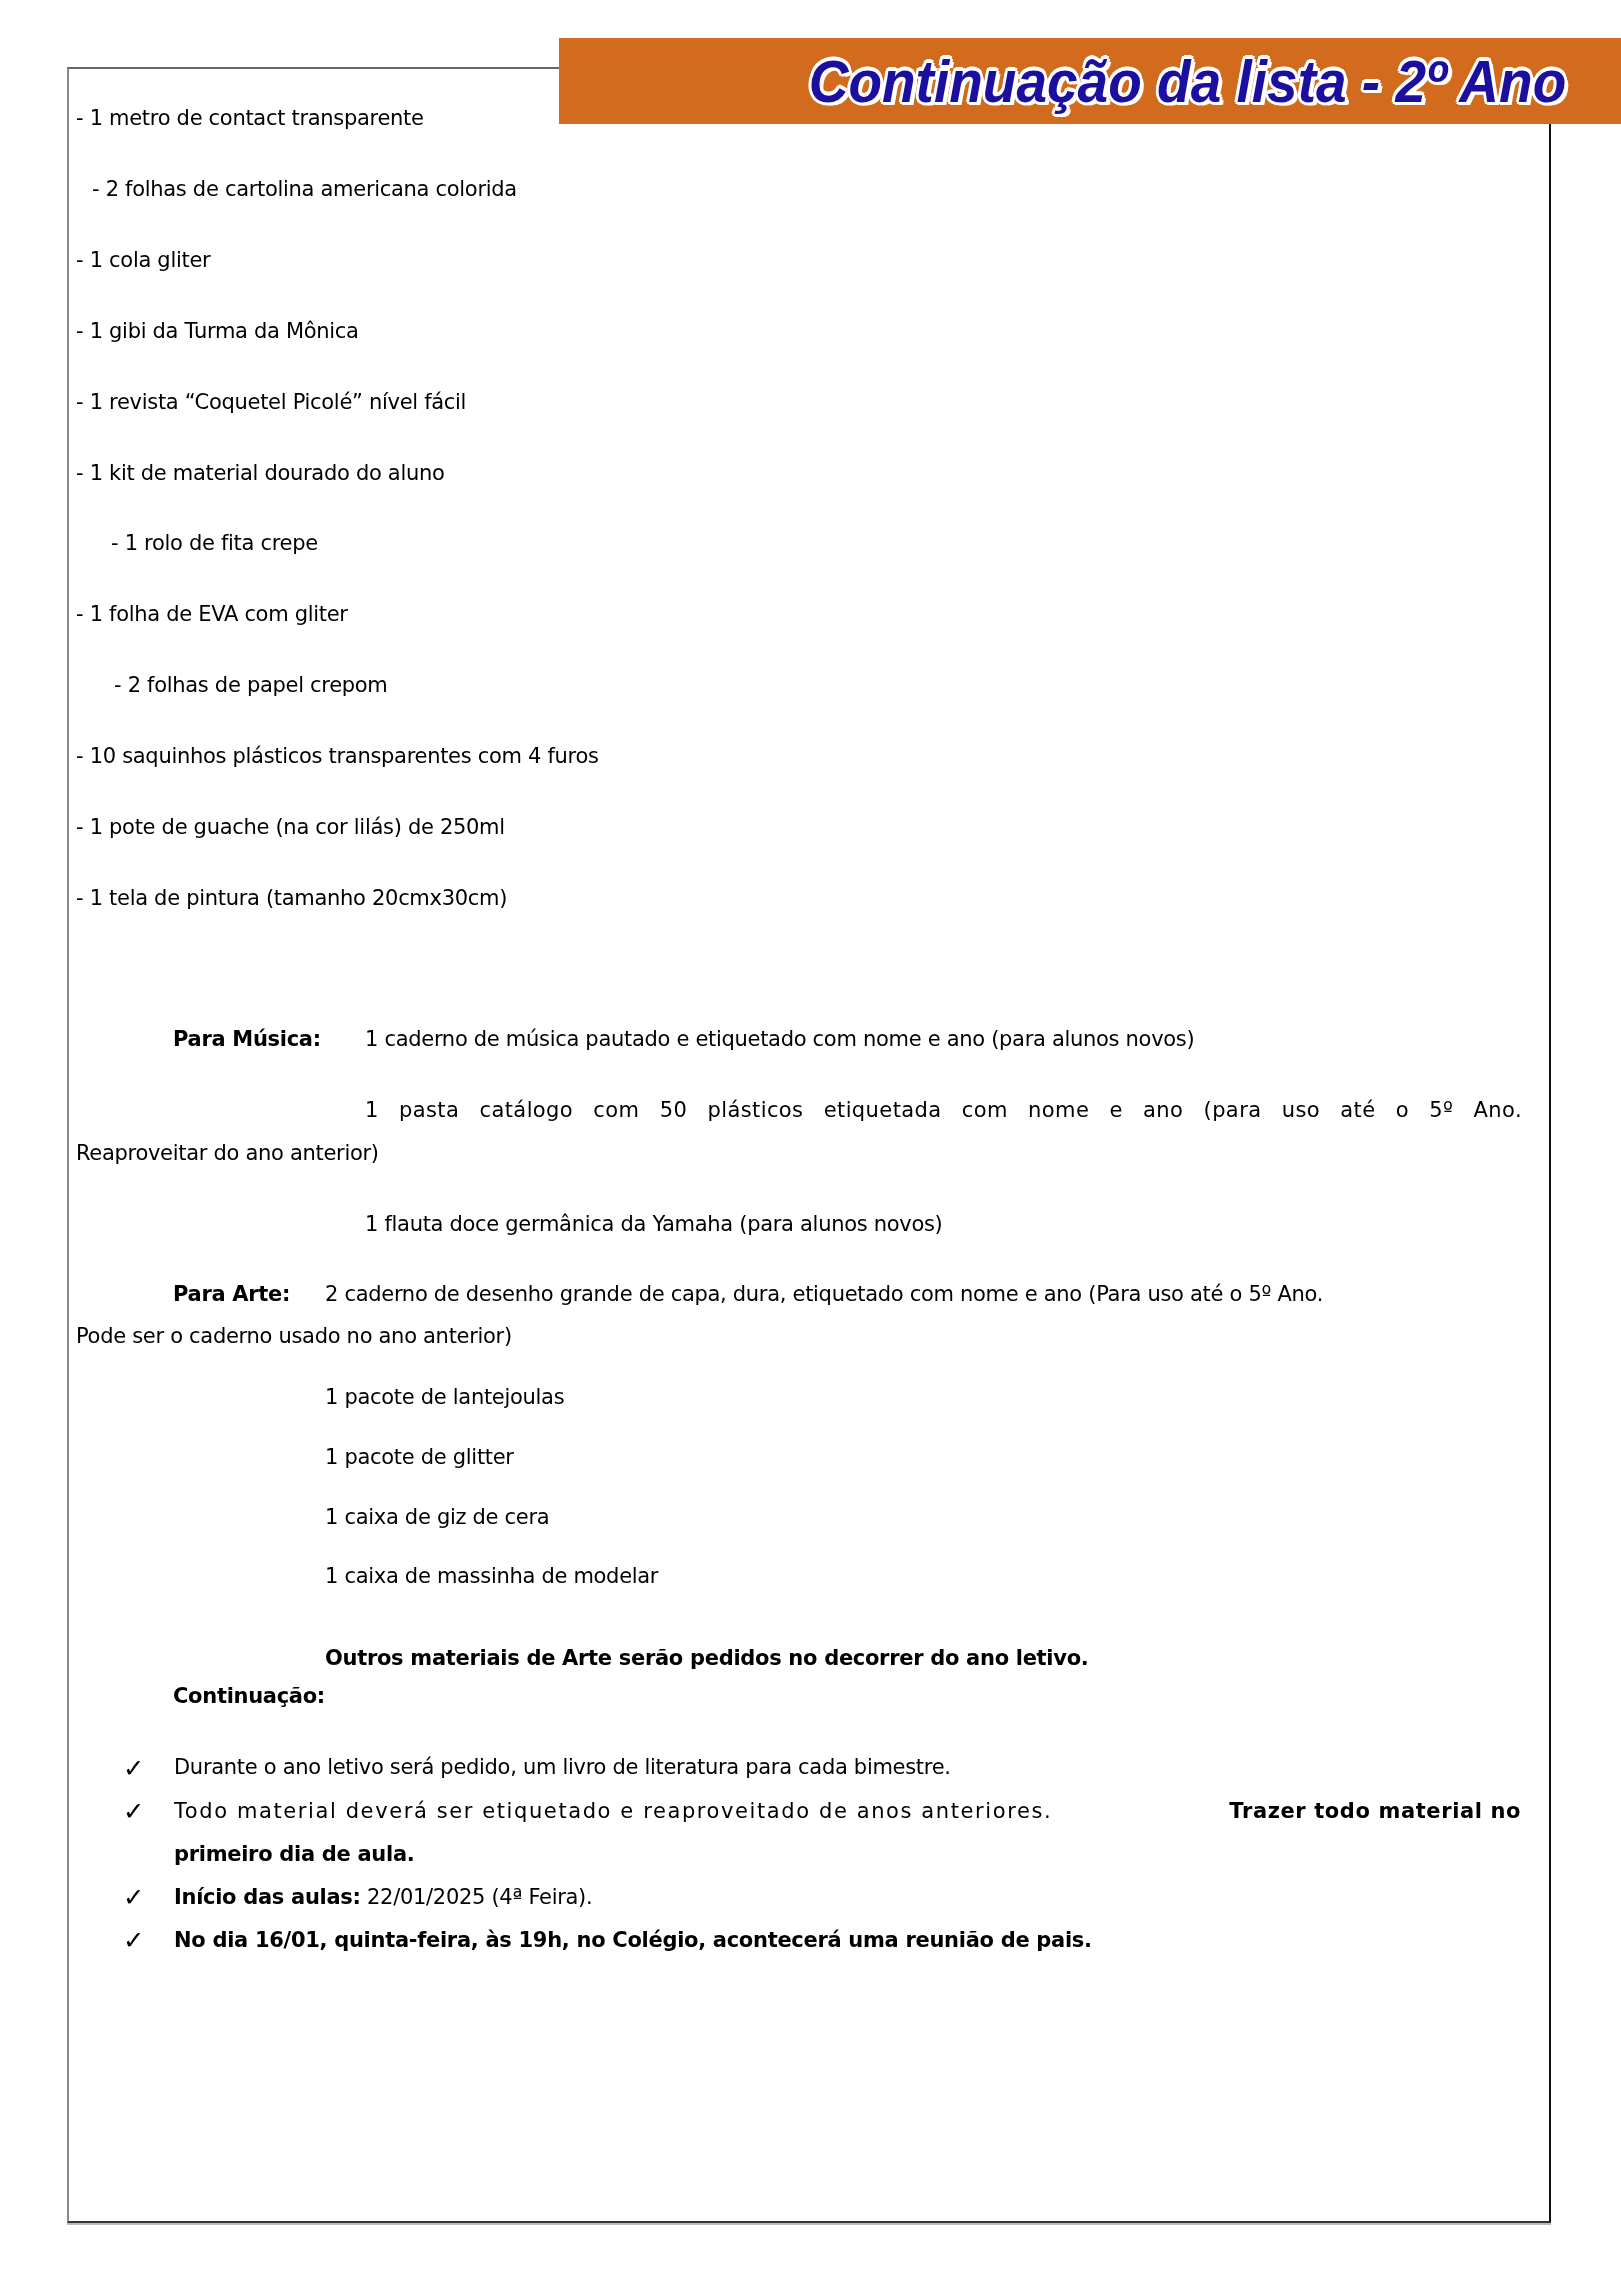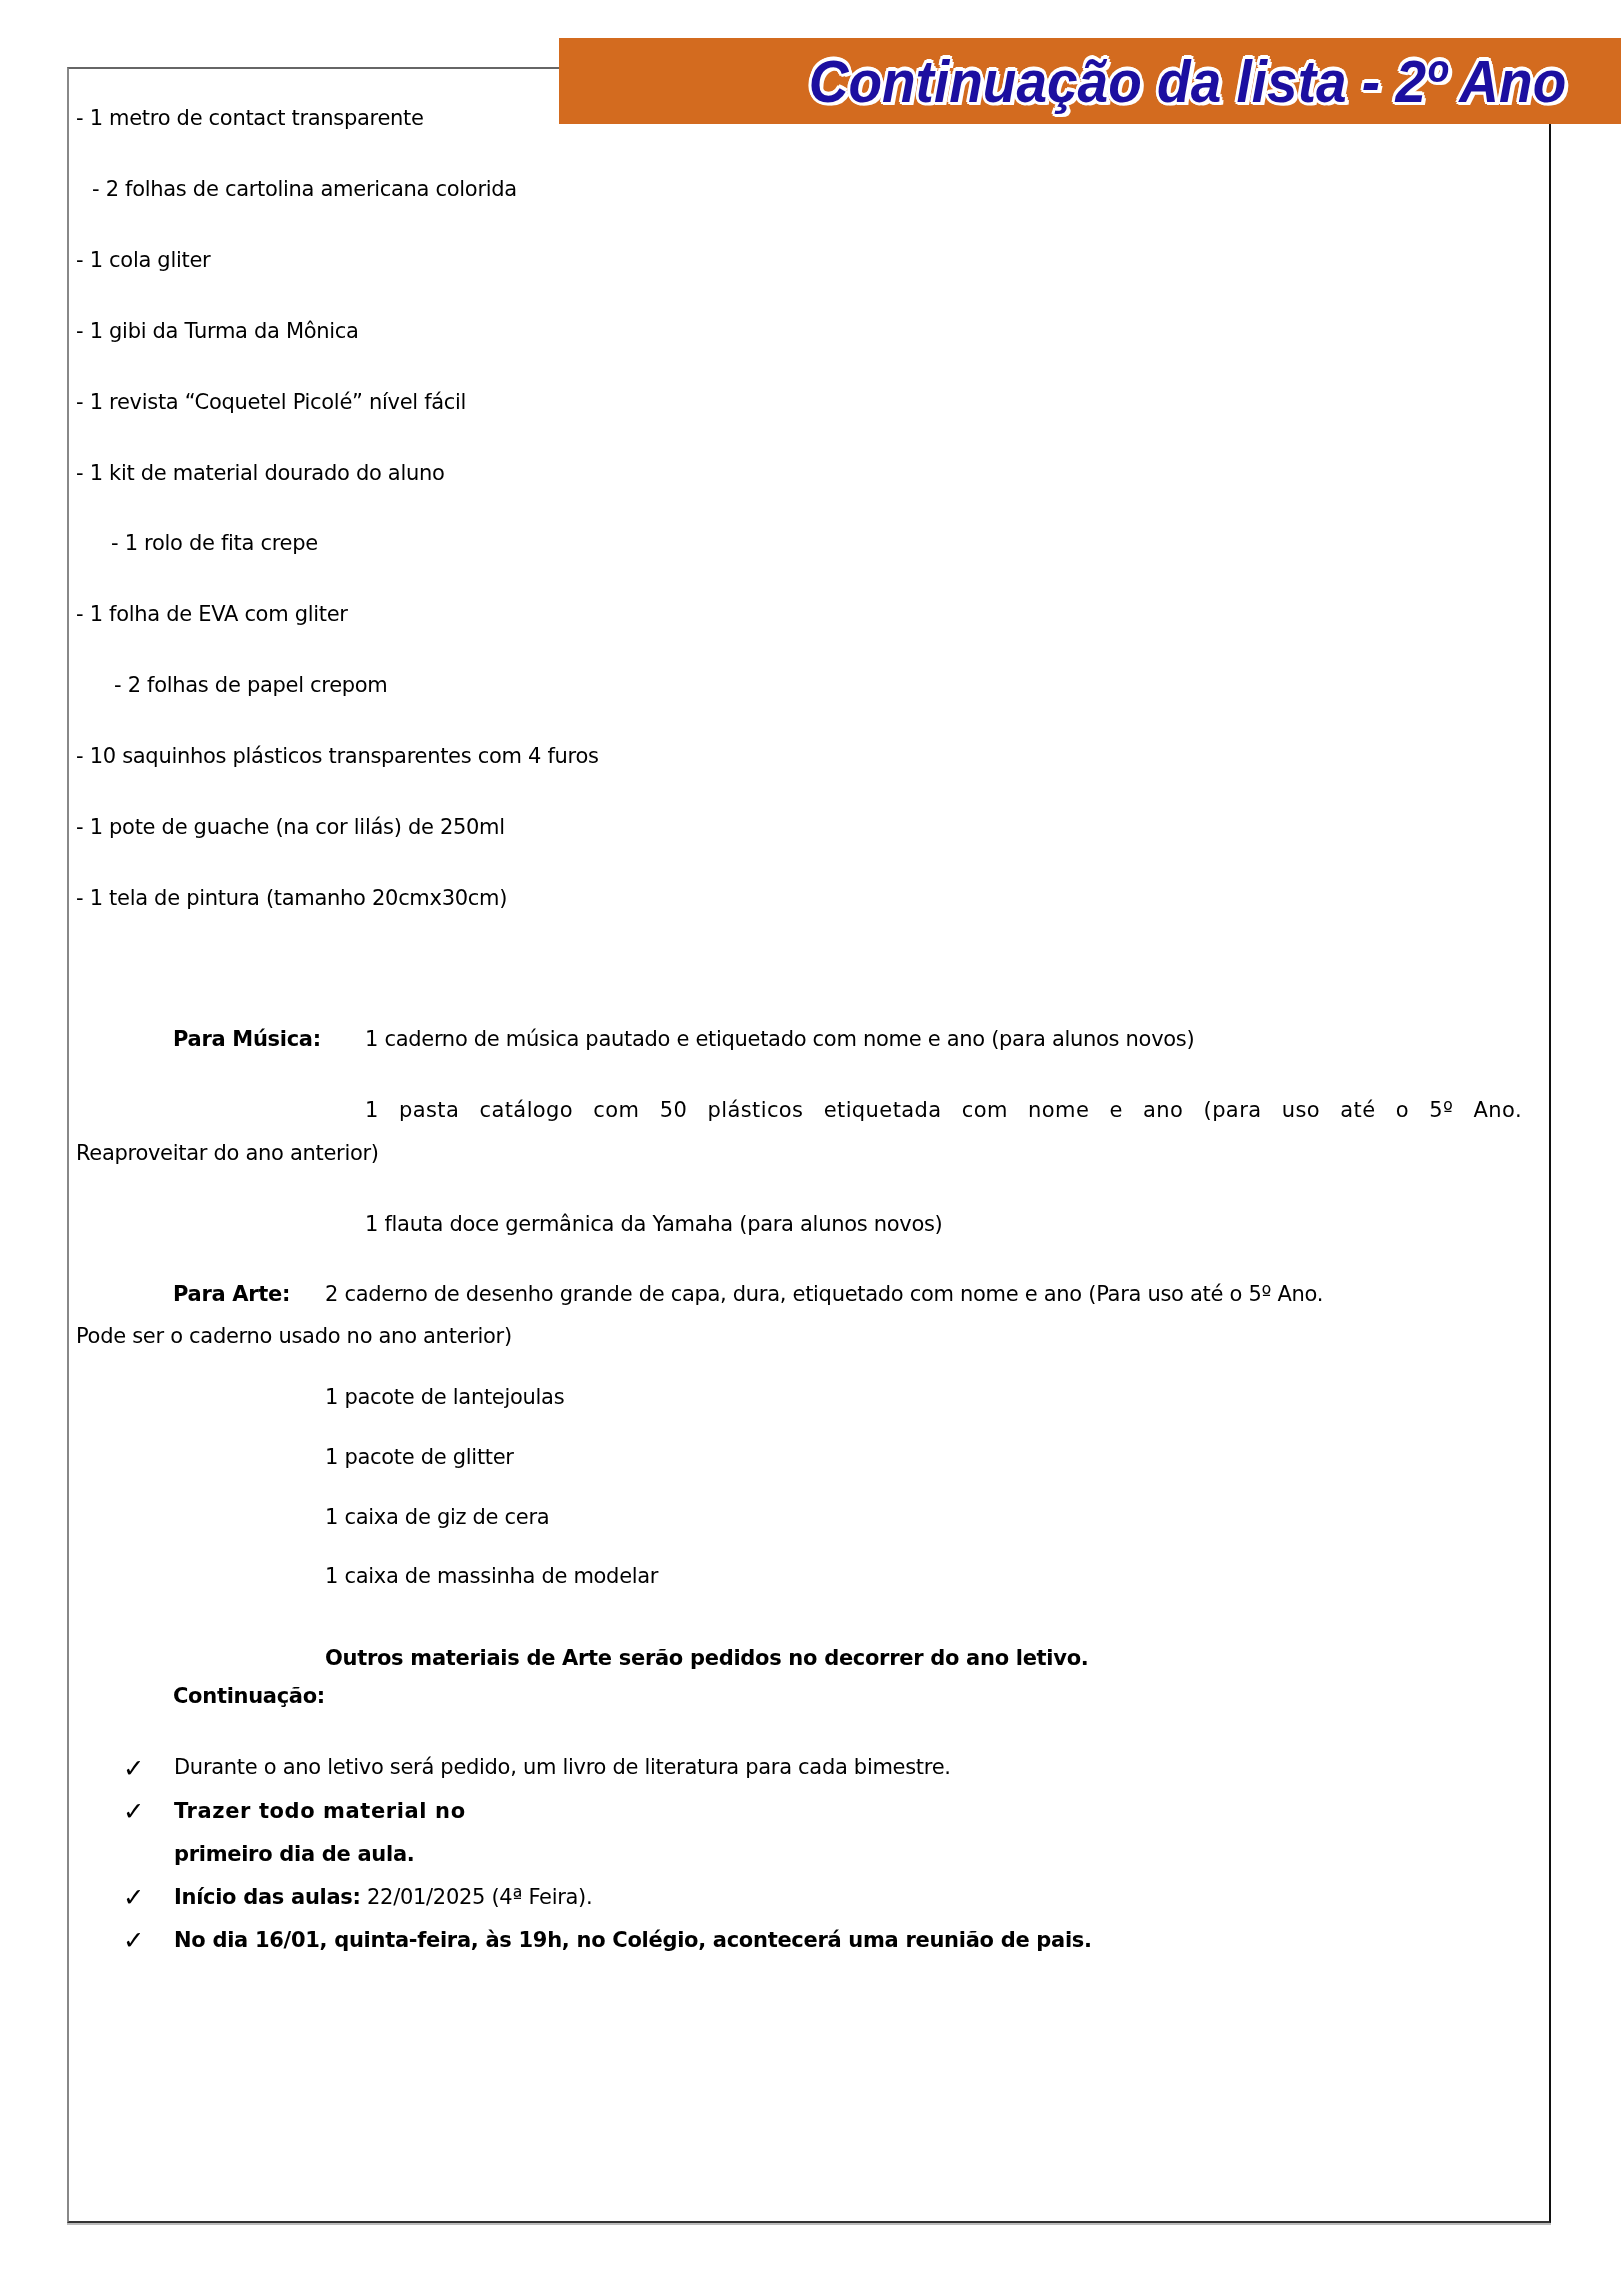--- a/index.html
+++ b/index.html
@@ -76,20 +76,21 @@
 </div>
 
 <div>
   <div class="txt b" style="left:173px; top:1682px;">Continuação:</div>
 
   <span class="check" style="left:123px; top:1753px;">✓</span>
   <div class="txt" style="left:174px; top:1753px;">Durante o ano letivo será pedido, um livro de literatura para cada bimestre.</div>
 
   <span class="check" style="left:123px; top:1796px;">✓</span>
   <div class="txt" style="left:174px; top:1797px; width:1347px; display:flex; justify-content:space-between;">
+    <span style="letter-spacing:1.6px;">Todo material deverá ser etiquetado e reaproveitado de anos anteriores.</span>
     <span class="b" style="letter-spacing:0.6px;">Trazer todo material no</span>
   </div>
   <div class="txt b" style="left:174px; top:1840px;">primeiro dia de aula.</div>
 
   <span class="check" style="left:123px; top:1882px;">✓</span>
   <div class="txt" style="left:174px; top:1883px;">
     <span class="b">Início das aulas:</span>
     <span>22/01/2025 (4ª Feira).</span>
   </div>
 

